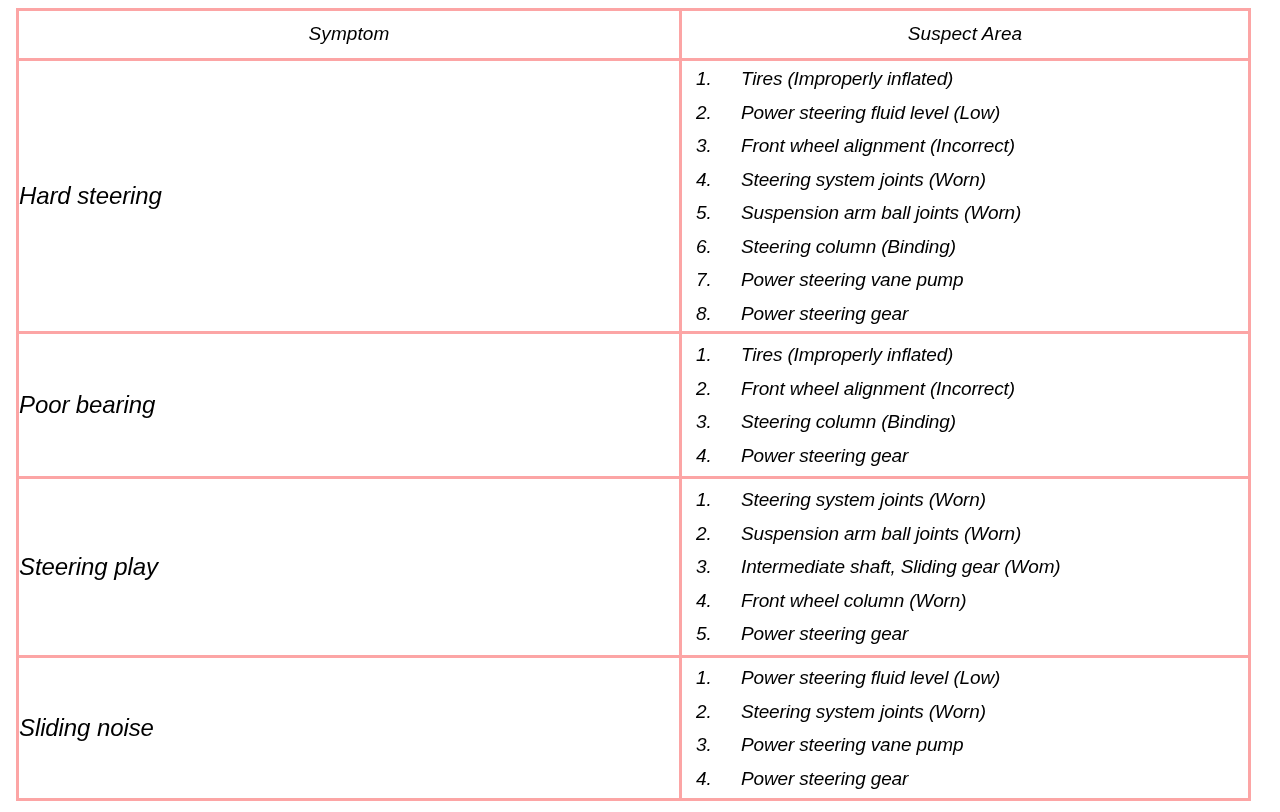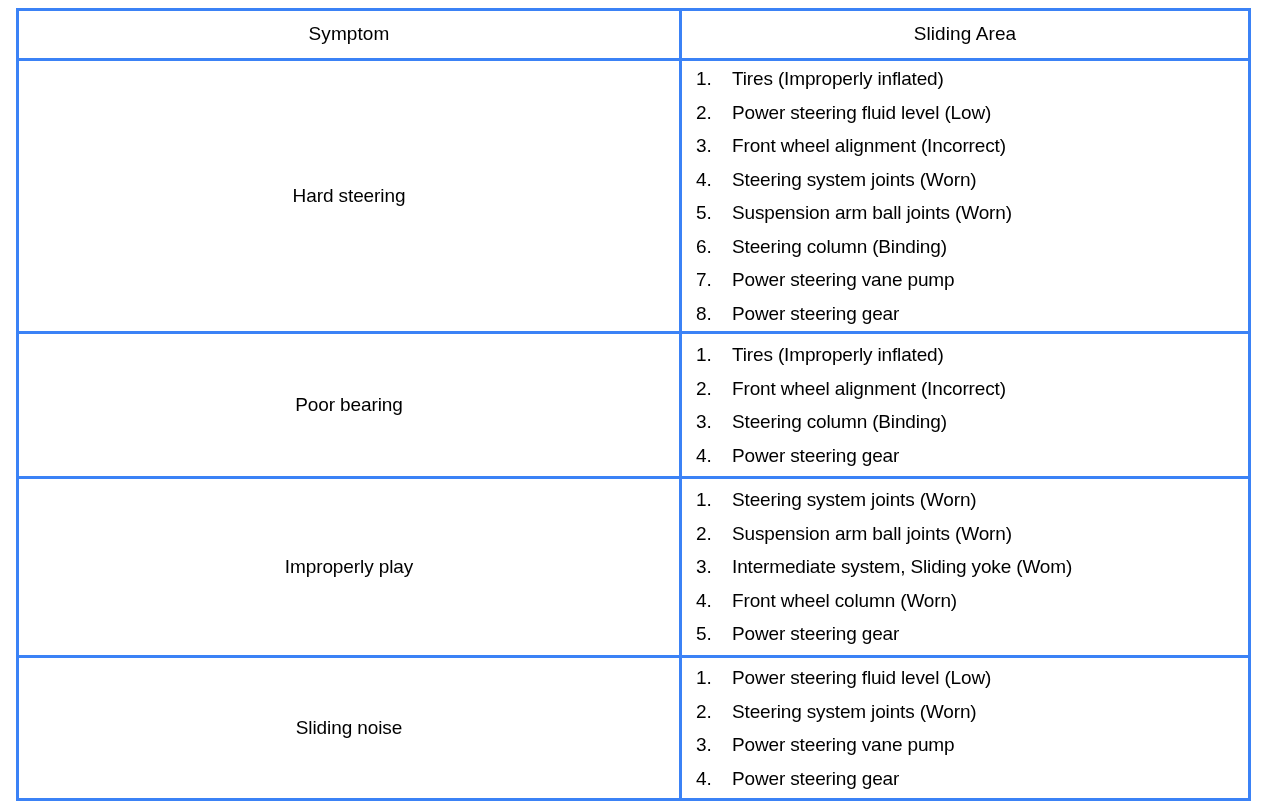--- a/index.html
+++ b/index.html
@@ -34,41 +34,41 @@
     table-layout: fixed;
     background: #ffffff;
   }
 
   .diag-table col.col-symptom { width: 663px; }
   .diag-table col.col-suspect { width: 569px; }
 
   
   .diag-table th,
   .diag-table td {
-    border: 3px solid #3b82f6;
+    border: 3px solid #fca5a5;
     padding: 0;
     vertical-align: middle;
     background: #ffffff;
+    font-style: italic;
   }
 
   thead th {
     height: 47px;
     text-align: center;
     font-weight: normal;
     font-size: 19px;
     letter-spacing: 0.1px;
     line-height: 1.1;
   }
 
   .symptom-cell {
     vertical-align: middle;
     padding: 0 0 0 14px;
-    font-size: 19px;
+    font-size: 24px;
     letter-spacing: -0.1px;
-    text-align: center;
   }
 
   .suspect-cell {
     vertical-align: top;
     padding: 9px 0 9px 0;
   }
 
   ol.suspect-list {
     list-style: none;
     margin: 0;
@@ -86,20 +86,21 @@
   }
 
   ol.suspect-list li .num {
     display: inline-block;
     width: 36px;
     flex: 0 0 36px;
   }
 
   ol.suspect-list li .txt {
     display: inline-block;
+    margin-left: 9px;
   }
 
   
   tr.row-hard    td { height: 270px; }
   tr.row-poor    td { height: 142px; }
   tr.row-play    td { height: 176px; }
   tr.row-noise   td { height: 140px; }
 </style>
 </head>
 <body>
@@ -108,21 +109,21 @@
 
   <table class="diag-table">
     <colgroup>
       <col class="col-symptom">
       <col class="col-suspect">
     </colgroup>
 
     <thead>
       <tr>
         <th>Symptom</th>
-        <th>Sliding Area</th>
+        <th>Suspect Area</th>
       </tr>
     </thead>
 
     <tbody>
 
       <tr class="row-hard">
         <td class="symptom-cell">Hard steering</td>
         <td class="suspect-cell">
           <ol class="suspect-list">
             <li>
@@ -179,34 +180,34 @@
             </li>
             <li>
               <span class="num">4.</span>
               <span class="txt">Power steering gear</span>
             </li>
           </ol>
         </td>
       </tr>
 
       <tr class="row-play">
-        <td class="symptom-cell">Improperly play</td>
+        <td class="symptom-cell">Steering play</td>
         <td class="suspect-cell">
           <ol class="suspect-list">
             <li>
               <span class="num">1.</span>
               <span class="txt">Steering system joints (Worn)</span>
             </li>
             <li>
               <span class="num">2.</span>
               <span class="txt">Suspension arm ball joints (Worn)</span>
             </li>
             <li>
               <span class="num">3.</span>
-              <span class="txt">Intermediate system, Sliding yoke (Wom)</span>
+              <span class="txt">Intermediate shaft, Sliding gear (Wom)</span>
             </li>
             <li>
               <span class="num">4.</span>
               <span class="txt">Front wheel column (Worn)</span>
             </li>
             <li>
               <span class="num">5.</span>
               <span class="txt">Power steering gear</span>
             </li>
           </ol>

